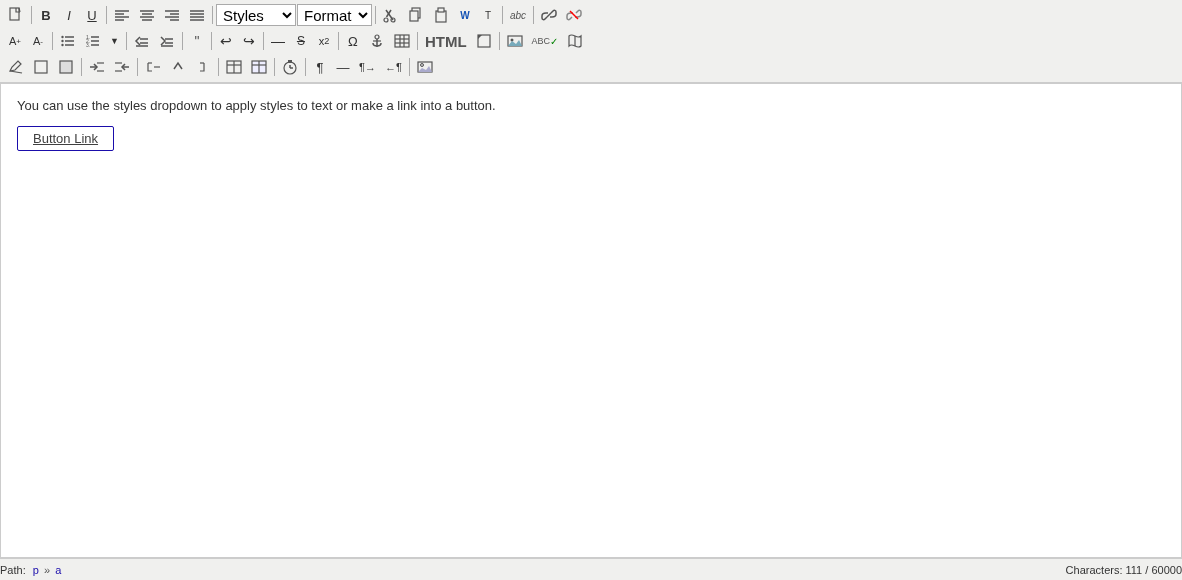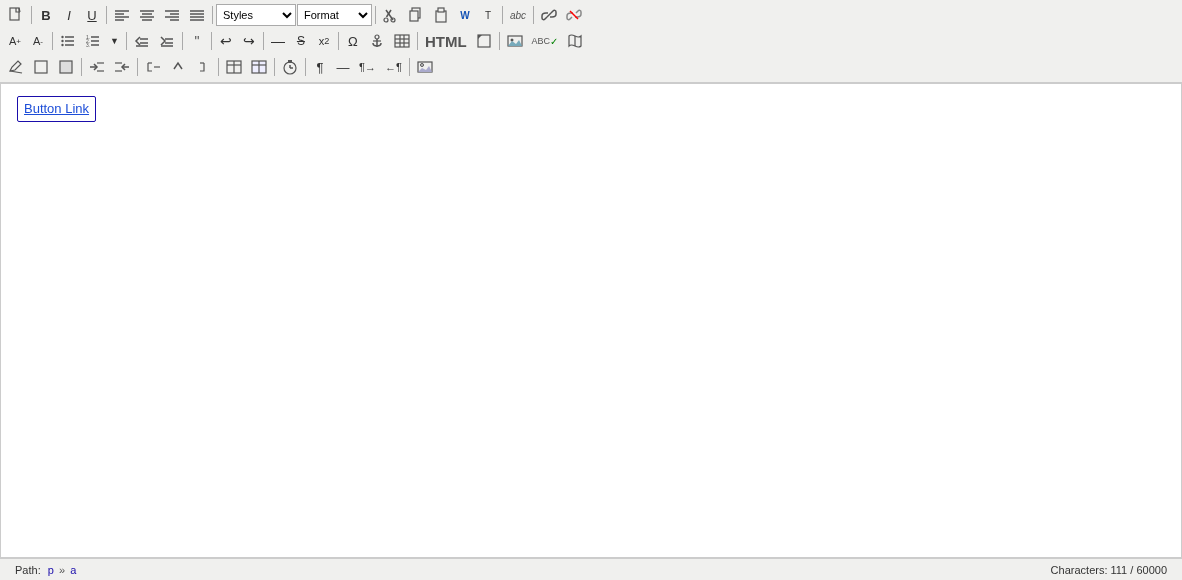--- a/index.html
+++ b/index.html
@@ -40,21 +40,21 @@
       border: 1px solid transparent;
       cursor: pointer;
       font-size: 11px;
       color: #333;
       border-radius: 2px;
       flex-shrink: 0;
     }
 
     .tb-select {
       height: 22px;
-      font-size: 11px;
+      font-size: 15px;
       border: 1px solid #aaa;
       background: white;
       padding: 0 2px;
       cursor: pointer;
     }
 
     .styles-select { width: 80px; }
     .format-select { width: 75px; }
 
     
@@ -77,34 +77,34 @@
       font-size: 13px;
       color: #333;
       line-height: 1.5;
     }
 
     .editor-content .body-text {
       margin-bottom: 10px;
     }
 
     .editor-content .button-link {
-      color: #1d4ed8;
+      color: #404040;
       text-decoration: underline;
       cursor: pointer;
       display: inline-block;
       border: 1px solid #1a0dab;
-      padding: 2px 6px;
+      padding: 2px 15px;
       border-radius: 2px;
     }
 
     
     .status-bar {
       background: #f0f0ee;
       border-top: 1px solid #ccc;
-      padding: 2px 15px;
+      padding: 2px 0;
       display: flex;
       justify-content: space-between;
       align-items: center;
       font-size: 11px;
       color: #333;
       flex-shrink: 0;
       height: 22px;
     }
 
     .path-item { color: #1a0dab; cursor: pointer; }
@@ -463,20 +463,21 @@
             <circle cx="5" cy="6" r="1.5" fill="#ccc" stroke="#555" stroke-width="1"></circle>
             <polyline points="1,13 5,9 9,11 12,7 15,13" fill="#aac" stroke="none"></polyline>
           </svg>
       </button>
     </div>
   </div>
 </div>
 
 <div class="editor-wrapper">
   <div class="editor-content">
+    <p class="body-text">You can use the styles dropdown to apply styles to text or make a link into a button.</p>
     <a class="button-link">Button Link</a>
   </div>
 </div>
 
 <div class="status-bar">
   <div>
     <span>Path:</span>
     <span class="path-separator"> </span>
     <span class="path-item">p</span>
     <span class="path-separator">»</span>

